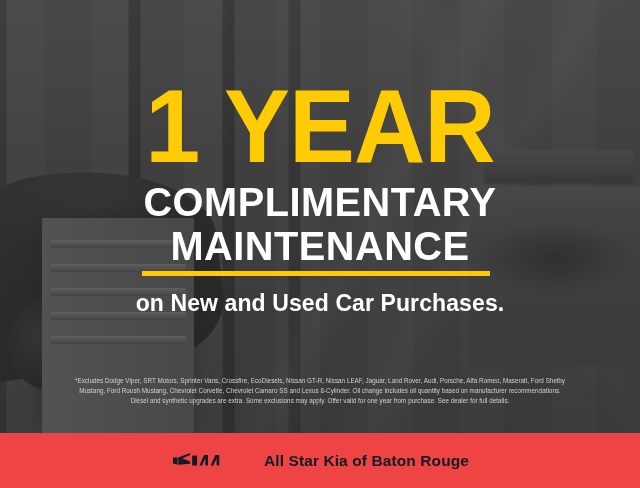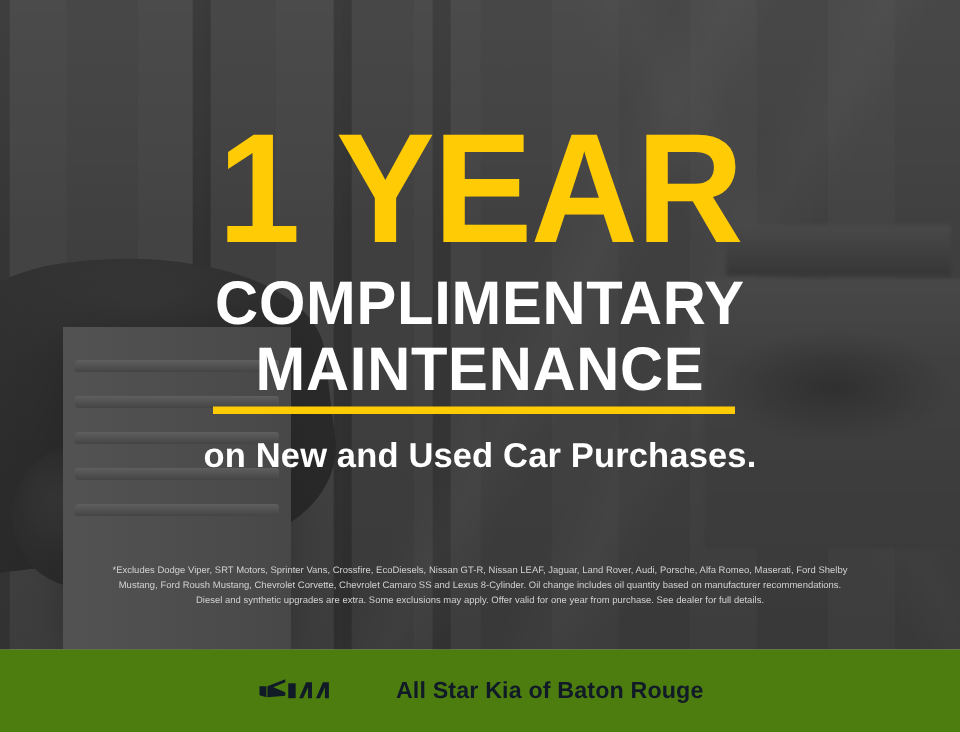--- a/index.html
+++ b/index.html
@@ -208,21 +208,21 @@
   }
   .disclaimer span { display: block; }
 
   
   .footer {
     position: absolute;
     left: 0;
     top: 433px;
     width: 640px;
     height: 55px;
-    background: #4d7c0f;
+    background: #ef4444;
     display: flex;
     align-items: center;
     justify-content: center;
     gap: 17px;
   }
   .kia-mark {
     display: block;
     width: 76px;
     height: 21px;
   }

